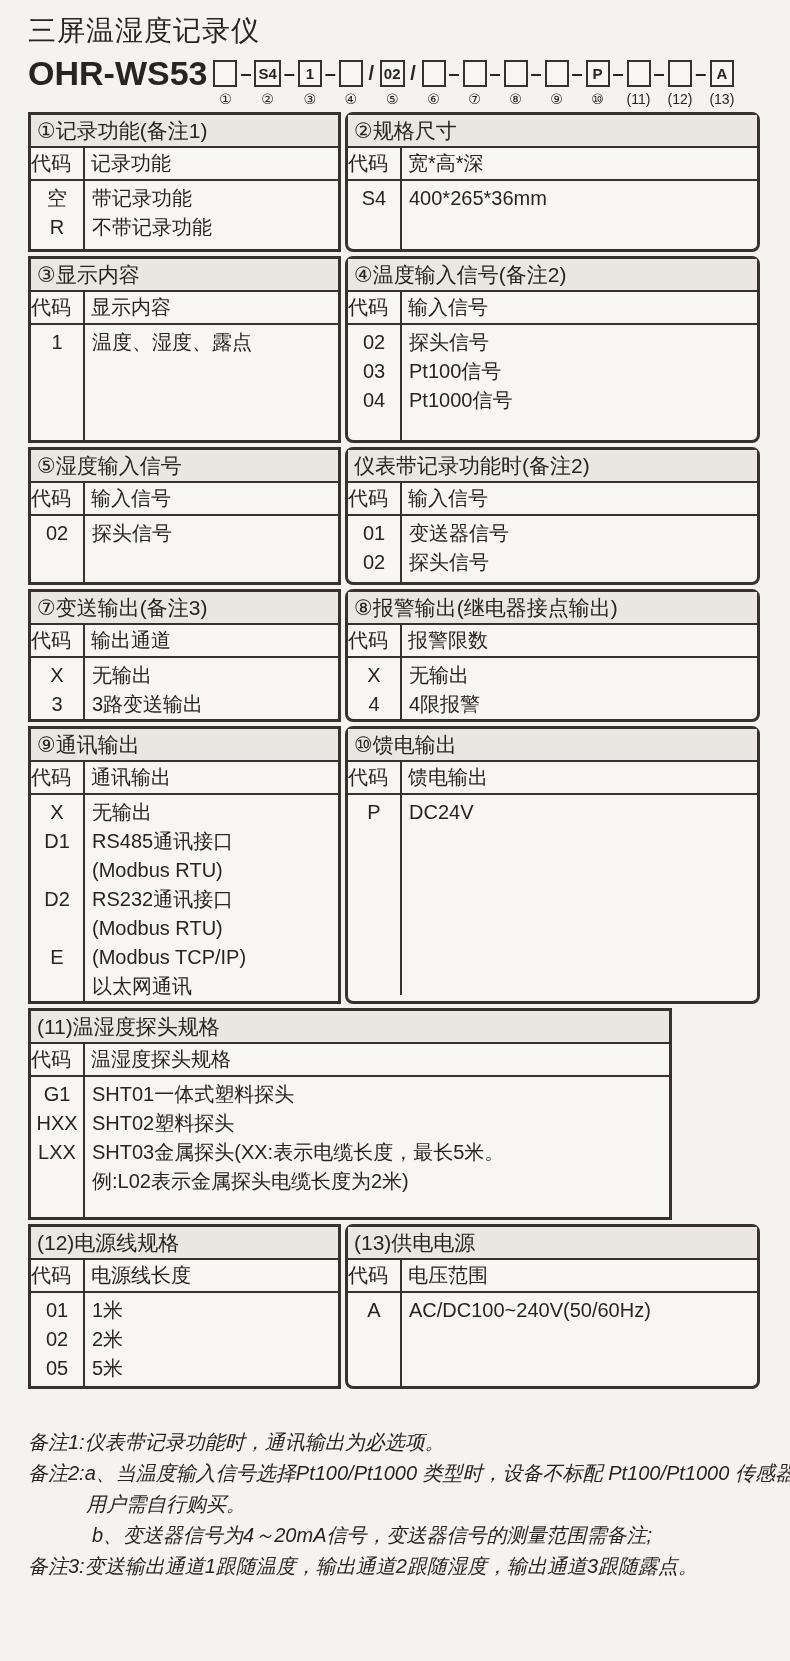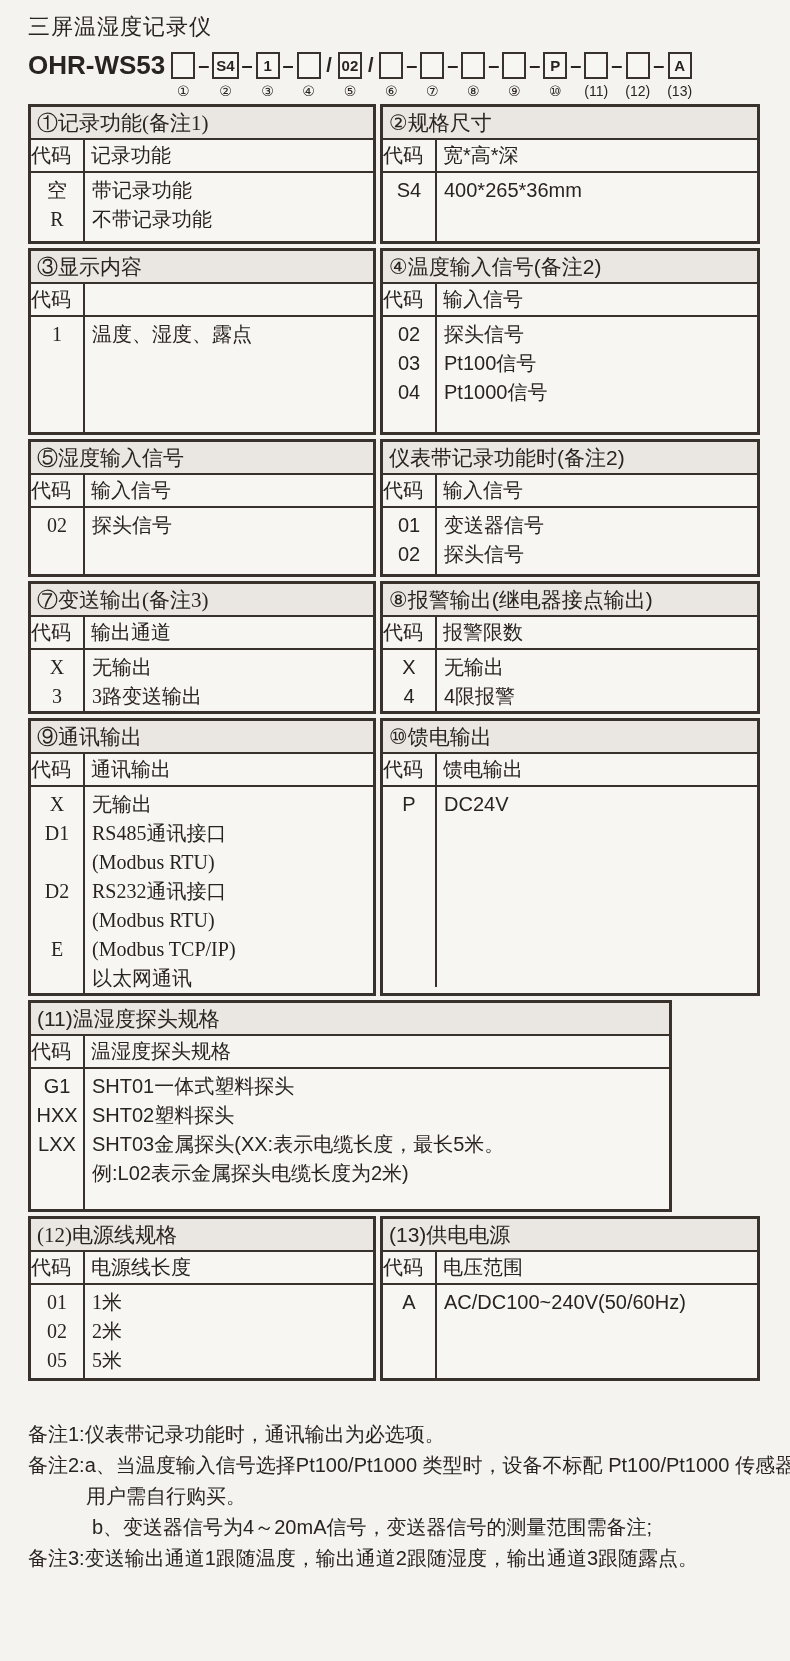--- a/index.html
+++ b/index.html
@@ -12,38 +12,38 @@
   *{box-sizing:border-box;margin:0;padding:0;}
   html,body{background:var(--bg);}
   body{
     width:790px;height:1661px;overflow:hidden;
     font-family:"Liberation Sans","DejaVu Sans",sans-serif;
     color:var(--text);
   }
   .page{width:790px;height:1661px;padding:12px 30px 0 28px;}
 
   
-  .doc-title{font-size:22px;letter-spacing:1px;margin-bottom:8px;}
+  .doc-title{font-size:28px;letter-spacing:1px;margin-bottom:8px;}
   .model-line{display:flex;align-items:flex-start;margin-bottom:6px;}
-  .model-prefix{font-size:26px;font-weight:bold;line-height:31px;letter-spacing:0px;margin-right:5px;}
+  .model-prefix{font-size:34px;font-weight:bold;line-height:31px;letter-spacing:0px;margin-right:5px;}
   .pos{display:flex;flex-direction:column;align-items:center;margin:0 1px;}
   .box{
     min-width:24px;height:27px;margin-top:2px;padding:0 2px;
     border:2px solid var(--line);
     display:flex;align-items:center;justify-content:center;
     font-size:15px;font-weight:bold;background:var(--cell);
   }
   .pos-num{margin-top:5px;font-size:14px;line-height:14px;white-space:nowrap;}
   .sep{width:15px;text-align:center;line-height:31px;font-size:20px;font-weight:bold;}
 
   
   .pair{display:flex;gap:4px;margin-top:4px;}
   .tbl{background:var(--cell);border:3px solid var(--line);}
-  .tbl.left{width:348px;flex:none;font-family:Liberation Serif, serif;}
-  .tbl.right{flex:1;}
+  .tbl.left{width:313px;flex:none;}
+  .tbl.right{flex:1;border-radius:8px;}
   .tbl.full{margin-top:4px;width:644px;}
   .tbl-title{
     height:33px;display:flex;align-items:center;padding:0 6px;
     background:var(--band);border-bottom:2px solid var(--line);
     font-size:21px;white-space:nowrap;overflow:hidden;
   }
   .tbl-head{display:flex;border-bottom:2px solid var(--line);}
   .tbl-head .c{
     width:54px;flex:none;border-right:2px solid var(--line);
     text-align:left;line-height:31px;font-size:20px;
@@ -53,21 +53,21 @@
   .tbl-body .codes{width:54px;flex:none;border-right:2px solid var(--line);padding-top:3px;}
   .tbl-body .vals{flex:1;padding:3px 4px 0 7px;}
   .codes>div{min-height:29px;line-height:29px;text-align:center;font-size:20px;}
   .vals>div{min-height:29px;line-height:29px;font-size:20px;white-space:nowrap;}
   .b68{min-height:68px;}  .b115{min-height:115px;} .b66{min-height:66px;}
   .b60{min-height:60px;}  .b200{min-height:200px;} .b140{min-height:140px;}
   .b93{min-height:93px;}
 
   
   .notes{margin-top:38px;font-size:20px;}
-  .note{line-height:31px;white-space:nowrap;}
+  .note{line-height:31px;white-space:nowrap;font-style:italic;}
   .ind1{padding-left:58px;}
   .ind2{padding-left:64px;}
 </style>
 </head>
 <body>
 
 <div class="page">
 
   <div class="doc-title">三屏温湿度记录仪</div>
 
@@ -172,20 +172,21 @@
         </div>
       </div>
     </section>
   </div>
 
   <div class="pair">
     <section class="tbl left">
       <div class="tbl-title">③显示内容</div>
       <div class="tbl-head">
         <div class="c">代码</div>
+        <div class="v">显示内容</div>
       </div>
       <div class="tbl-body b115">
         <div class="codes">
           <div>1</div>
         </div>
         <div class="vals">
           <div>温度、湿度、露点</div>
         </div>
       </div>
     </section>

